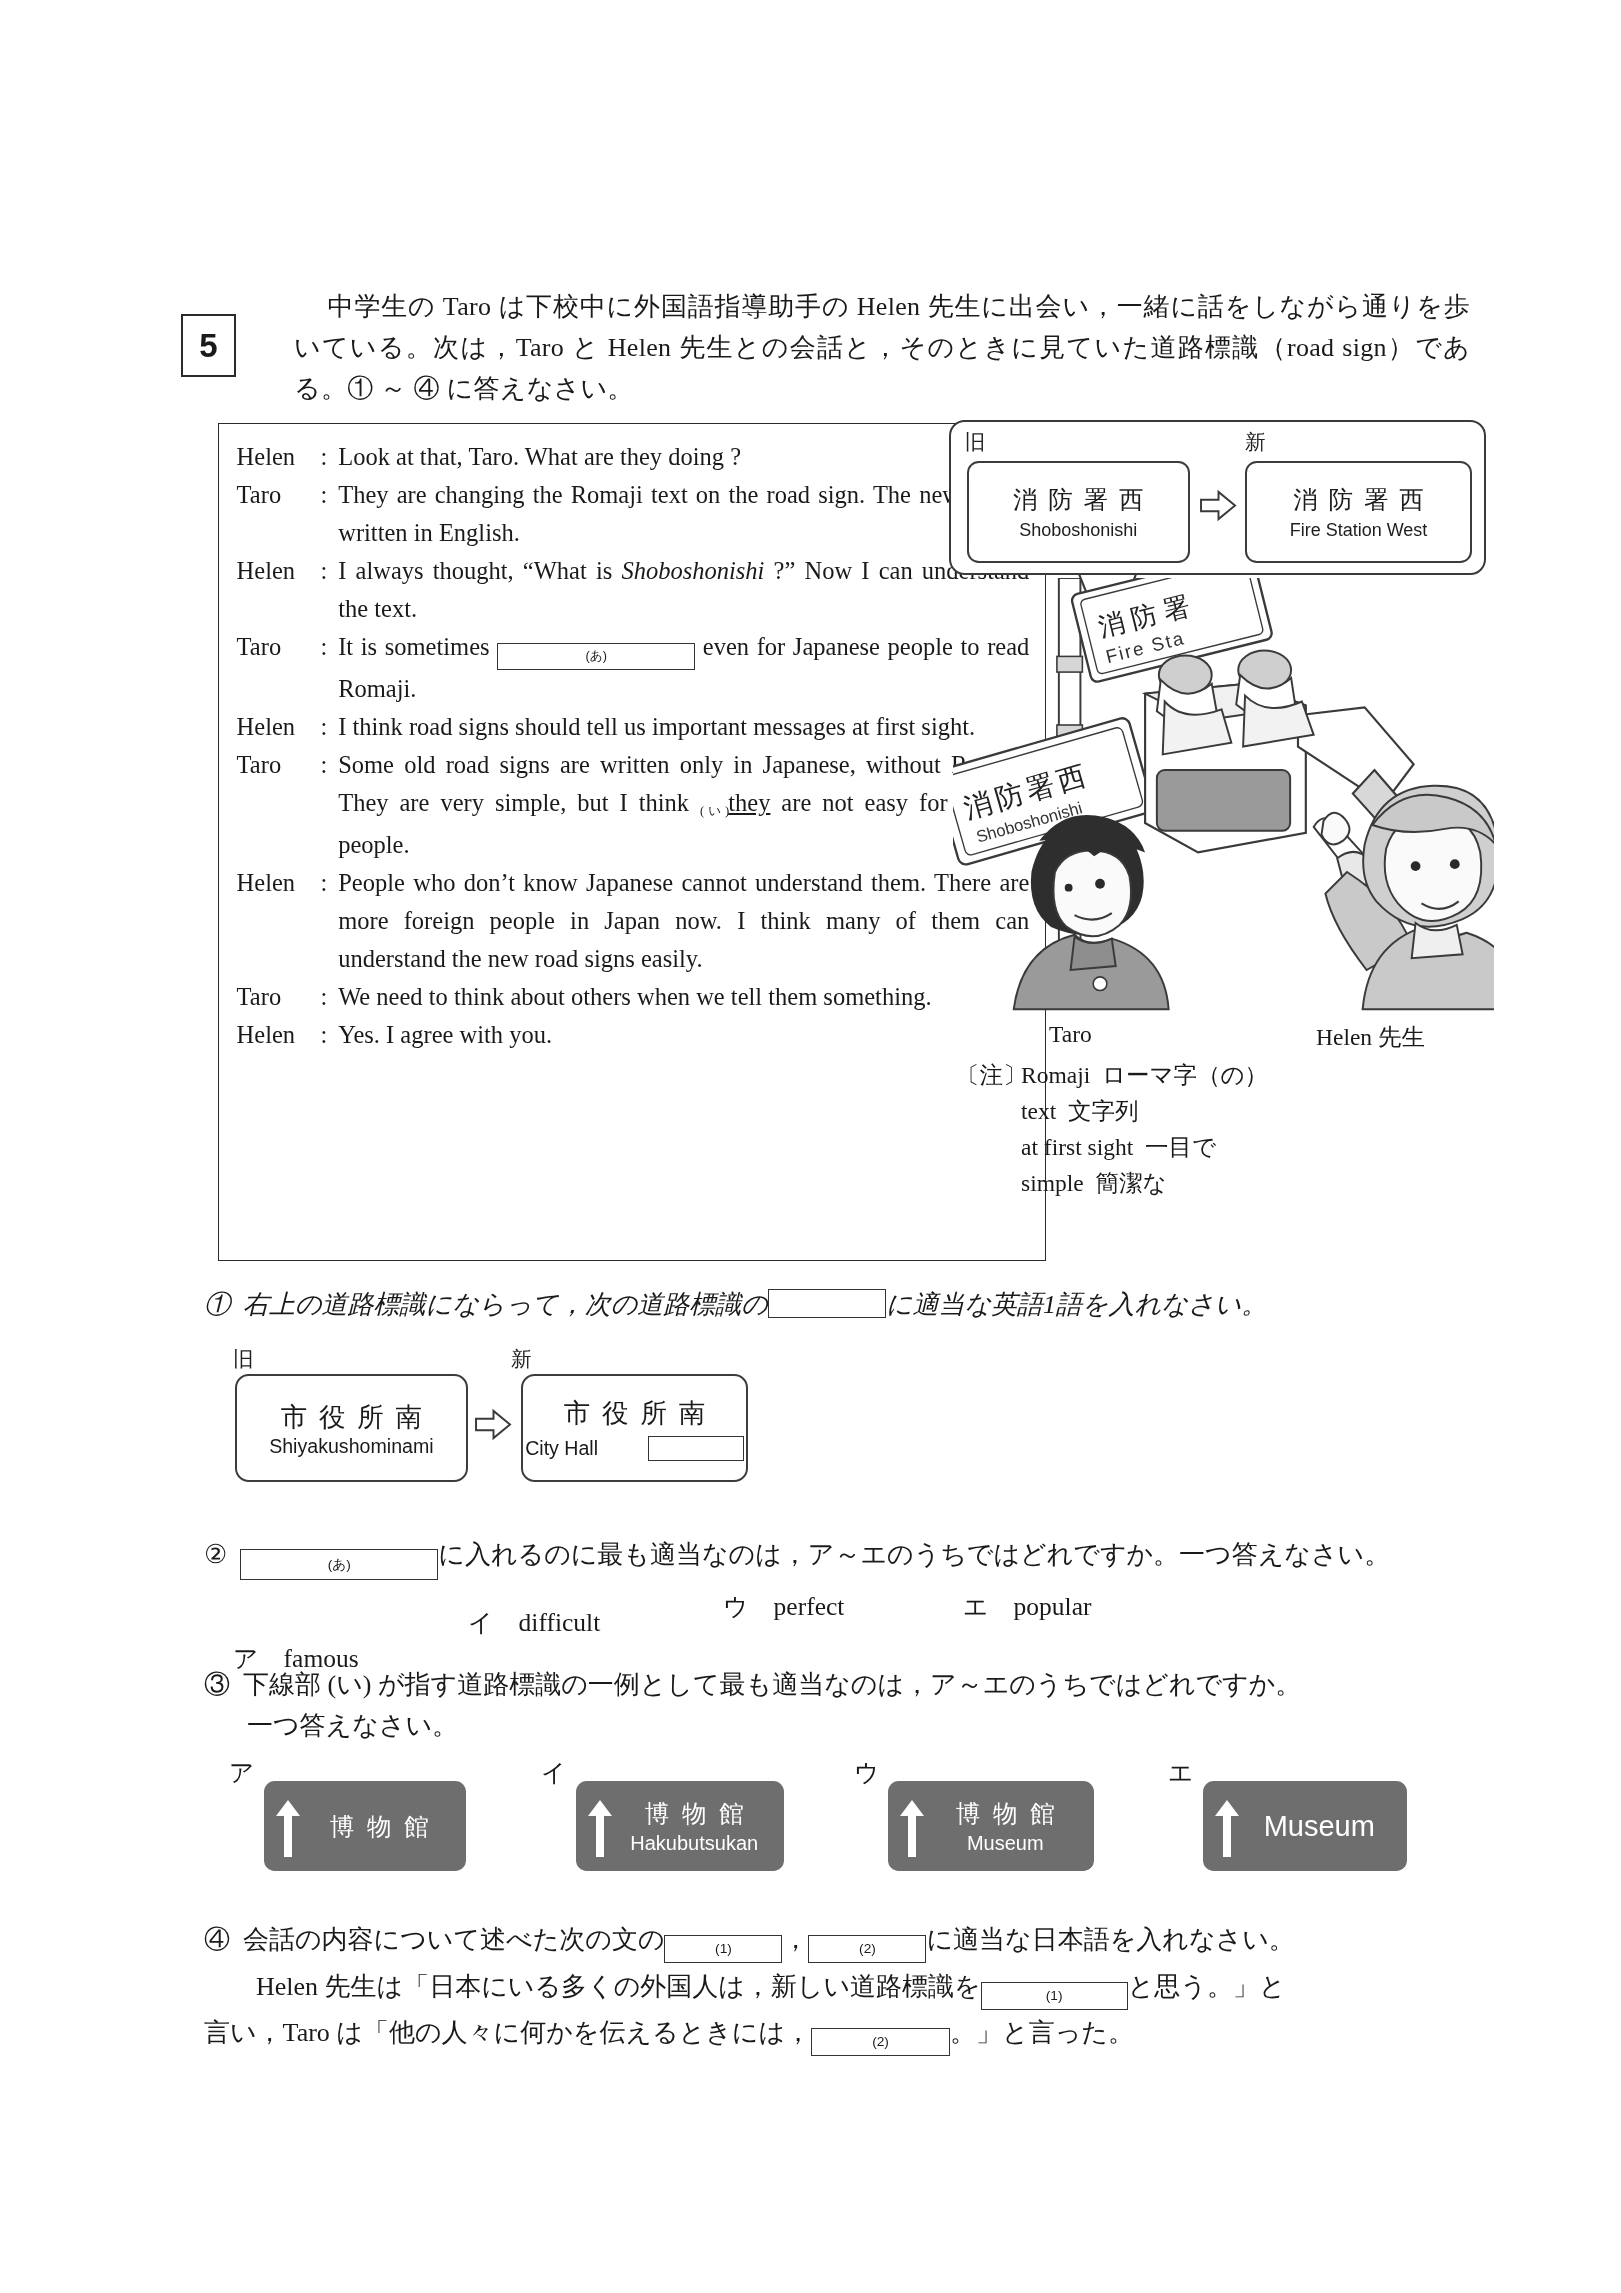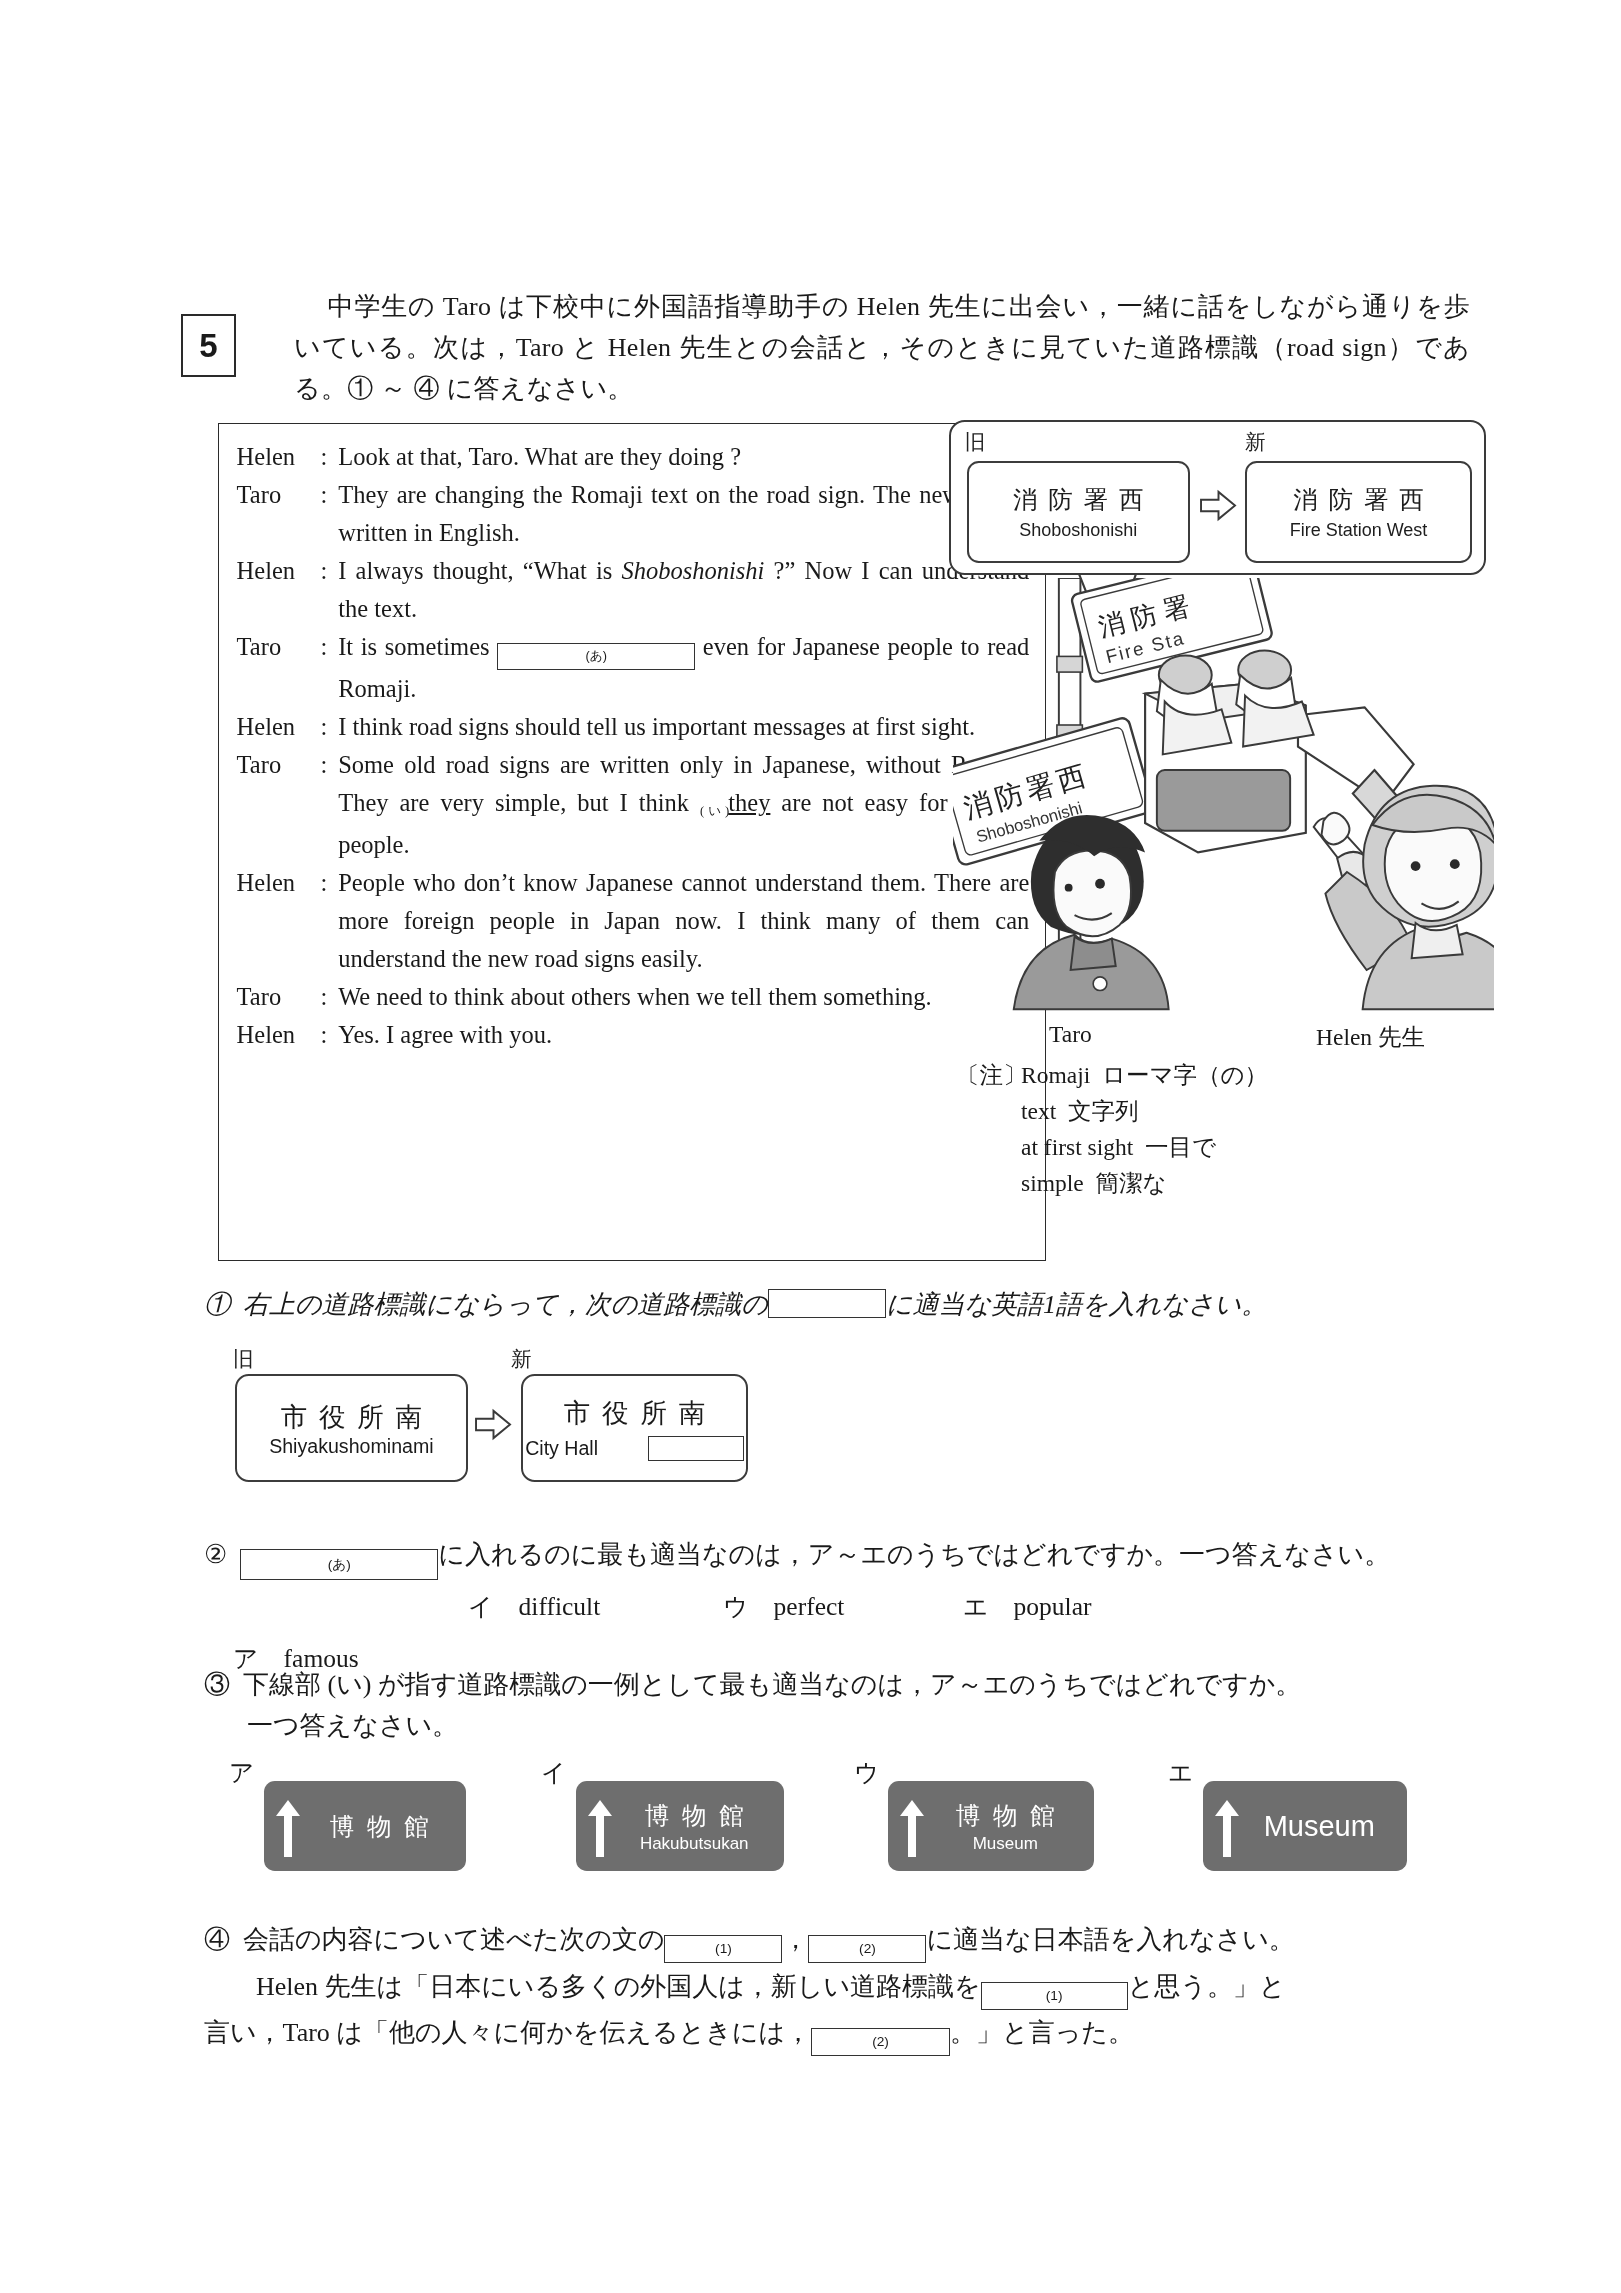--- a/index.html
+++ b/index.html
@@ -70,21 +70,21 @@
 
   
   .msign{position:absolute;background:#6e6e6e;border-radius:10.8px;display:flex;align-items:center;
          box-sizing:border-box;padding:0 15.7px;}
   .msign .uparrow{width:16.7px;height:61px;position:relative;flex:0 0 16.7px;margin-right:11.8px;}
   .msign .uparrow:before{content:"";position:absolute;left:3.9px;top:16.7px;width:8.8px;height:44px;background:#fff;}
   .msign .uparrow:after{content:"";position:absolute;left:-3.9px;top:3.9px;width:0;height:0;
         border-left:12.3px solid transparent;border-right:12.3px solid transparent;border-bottom:16.7px solid #fff;}
   .msign .mtxt{display:flex;flex-direction:column;align-items:center;justify-content:center;flex:1;}
   .msign .mjp{color:#fff;font-family:"DejaVu Sans",sans-serif;font-size:24.5px;letter-spacing:12.7px;text-indent:12.7px;}
-  .msign .mro{color:#fff;font-family:"Liberation Sans",sans-serif;font-size:17px;margin-top:2px;}
+  .msign .mro{color:#fff;font-family:"Liberation Sans",sans-serif;font-size:20px;margin-top:2px;}
   .msign .mbig{color:#fff;font-family:"Liberation Sans",sans-serif;font-size:29px;}
   .chlab{position:absolute;font-family:"DejaVu Sans",sans-serif;font-size:24.5px;}
 
   .q4l{position:absolute;font-size:26px;line-height:44px;}
 </style>
 </head>
 <body>
 
 <div class="page">
 
@@ -286,21 +286,21 @@
           <span class="ro" style="margin-top:0">City Hall</span>
           <span class="ro-blank"></span>
         </div>
     </div>
   </div>
 
   <div class="q" style="left:204px;top:1534px;width:1294px;"><span>②</span>&nbsp;&nbsp;<span class="blank-a2">(あ)</span><span>に入れるのに最も適当なのは，ア～エのうちではどれですか。一つ答えなさい。</span></div>
 
   <div class="choices" style="left:233px;top:1590px;width:1176px;height:43px;">
     <div class="ch" style="left:0px;top:9px;margin-top:43px;"><span class="kana">ア</span><span>famous</span></div>
-    <div class="ch" style="left:235px;top:0px;"><span class="kana">イ</span><span>difficult</span></div>
+    <div class="ch" style="left:235px;top:16px;"><span class="kana">イ</span><span>difficult</span></div>
     <div class="ch" style="left:490px;top:0px;"><span class="kana">ウ</span><span>perfect</span></div>
     <div class="ch" style="left:730px;top:0px;"><span class="kana">エ</span><span>popular</span></div>
   </div>
 
   <div class="q" style="left:204px;top:1664px;width:1294px;"><span>③</span>&nbsp;&nbsp;<span>下線部 (い) が指す道路標識の一例として最も適当なのは，ア～エのうちではどれですか。</span></div>
   <div class="q" style="left:247px;top:1705px;width:1294px;"><span>一つ答えなさい。</span></div>
 
   <div style="position:absolute;left:227px;top:1754px;width:1274px;height:137px;">
     <div class="chlab" style="left:2px;top:2px;">ア</div>
     <div class="msign" style="left:37px;top:27.4px;width:202px;height:90px;">

